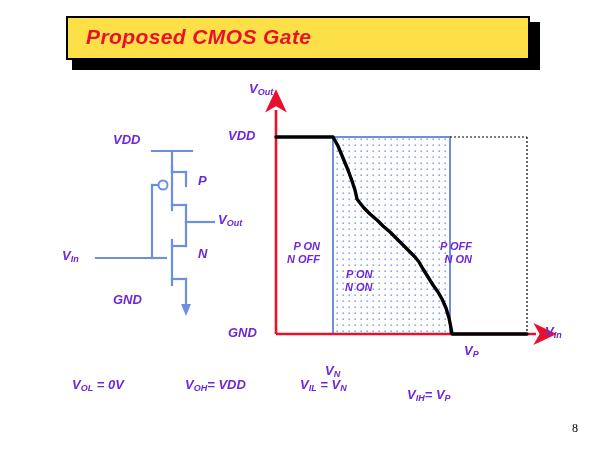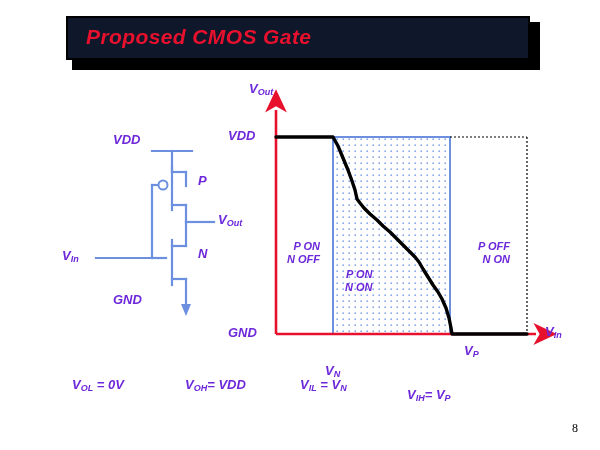--- a/index.html
+++ b/index.html
@@ -24,21 +24,21 @@
     width: 468px;
     height: 48px;
     background: #000000;
   }
   #title-box {
     position: absolute;
     left: 66px;
     top: 16px;
     width: 464px;
     height: 44px;
-    background: #0f172a;
+    background: #fde047;
     border: 2px solid #000000;
     box-sizing: border-box;
   }
   #title-text {
     position: absolute;
     left: 18px;
     top: 7px;
     font-size: 21px;
     font-weight: bold;
     font-style: italic;
@@ -199,21 +199,21 @@
   <div class="glabel small" style="left:287px; top:240px;">
     <div>P ON</div>
     <div>N OFF</div>
   </div>
 
   <div class="glabel small" style="left:345px; top:268px;">
     <div>P ON</div>
     <div>N ON</div>
   </div>
 
-  <div class="glabel small" style="left:478px; top:240px;">
+  <div class="glabel small" style="left:440px; top:240px;">
     <div>P OFF</div>
     <div>N ON</div>
   </div>
 
   <div class="glabel" style="left:72px; top:378px;">
     <span>V</span><span class="sub">OL</span>
     <span>=</span>
     <span>0V</span>
   </div>
 

